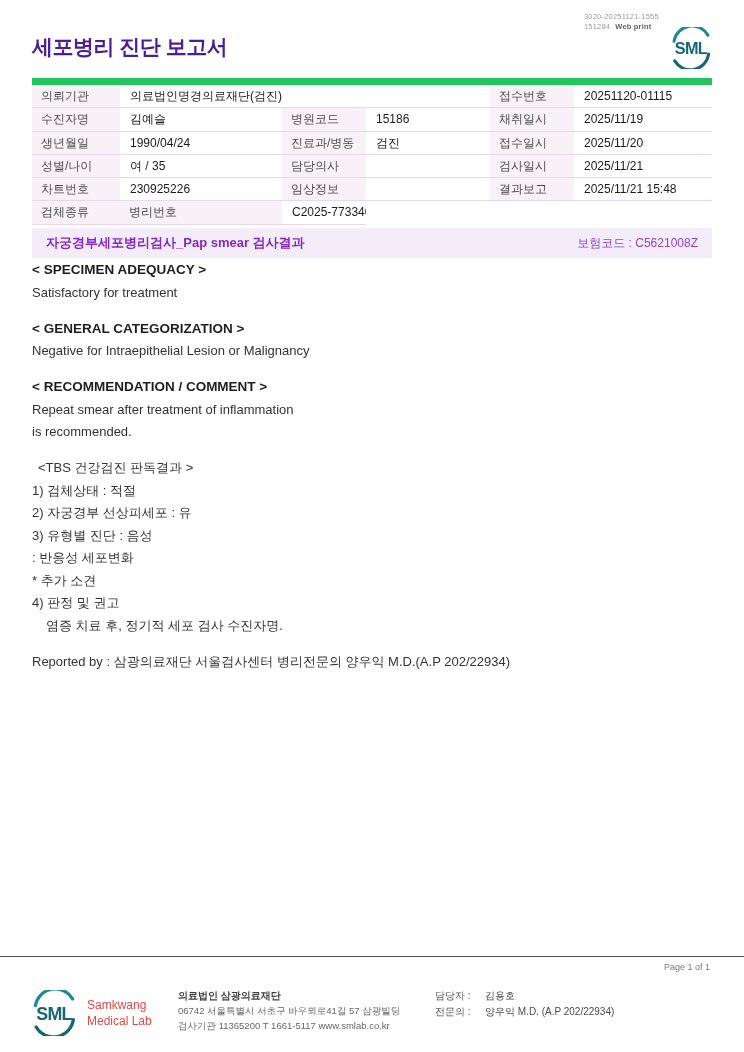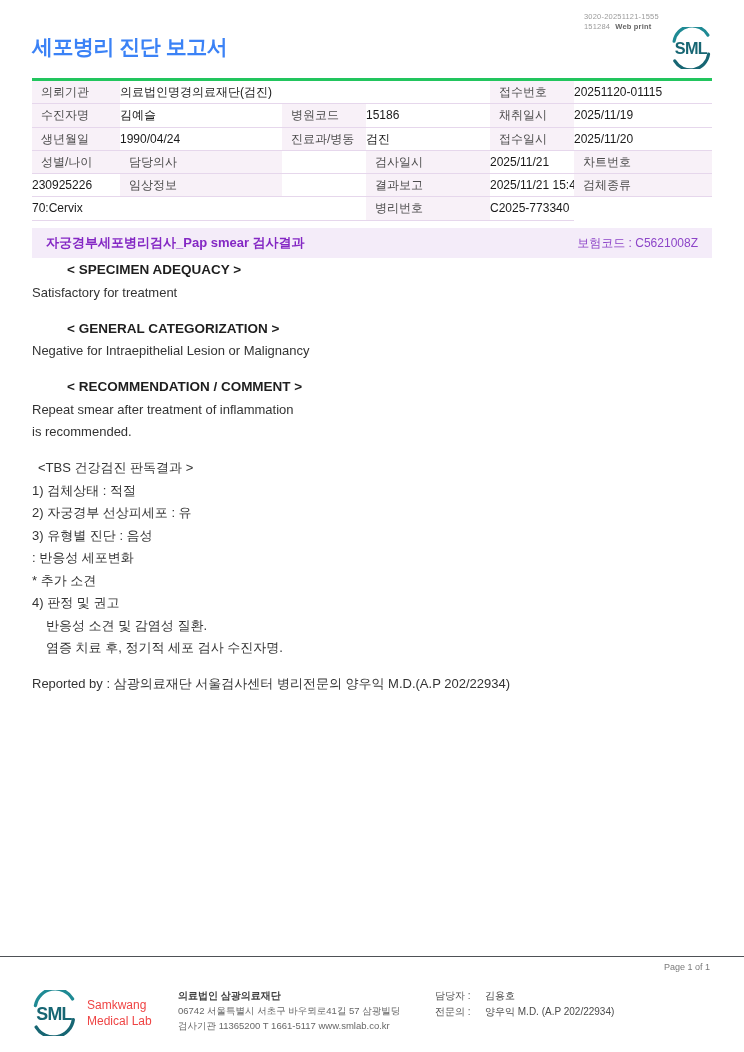--- a/index.html
+++ b/index.html
@@ -9,43 +9,43 @@
 
   
   .print-info { position:absolute; top:12px; left:584px; font-size:7.5px; line-height:9.5px; color:#9b9b9b; letter-spacing:0.2px; }
   .print-mode { color:#646464; font-weight:bold; margin-left:5px; }
 
   
   .logo-top { position:absolute; top:27px; left:669px; }
   .sml-mark text { font-family:"Liberation Sans", sans-serif; font-weight:bold; }
 
   
-  .title { position:absolute; top:33px; left:32px; font-size:21px; font-weight:bold; color:#3b82f6; letter-spacing:-0.5px; }
+  .title { position:absolute; top:33px; left:32px; font-size:21px; font-weight:bold; color:#4c1d95; letter-spacing:-0.5px; }
 
   
   .itable { position:absolute; top:78px; left:32px; width:680px; display:grid;
             grid-template-columns:88px 162px 84px 124px 84px 138px; grid-auto-rows:23.3px;
-            border-top:3px solid #22c55e; font-size:12px; }
+            border-top:7px solid #22c55e; font-size:12px; }
   .itable > div { border-bottom:1px solid #e6d7ec; overflow:hidden; white-space:nowrap; }
   .lc { background:#f8f1f8; color:#4b4b4b; padding:0 9px; line-height:22.3px;
         text-align:justify; text-align-last:justify; }
-  .vc { color:#1a1a1a; padding:0 0; line-height:22.3px; font-weight:500; }
+  .vc { color:#1a1a1a; padding:0 10px; line-height:22.3px; font-weight:500; }
   .span3 { grid-column: span 3; }
 
   
   .banner { position:absolute; top:228px; left:32px; width:680px; height:30px; background:#f4ecf9;
             display:flex; align-items:center; justify-content:space-between; padding:0 14px; }
   .banner-title { font-size:13px; font-weight:bold; color:#8428c4; }
   .banner-ins { font-size:12px; color:#8d45c8; }
 
   
   .rbody { position:absolute; top:259px; left:32px; width:660px; font-size:13px; color:#333333; }
   .rbody p { line-height:22.5px; }
   .sec { margin-bottom:13.5px; }
-  .sec h3 { font-size:13.5px; font-weight:bold; color:#1e1e1e; line-height:22.5px;margin-left:35px; }
+  .sec h3 { font-size:13.5px; font-weight:bold; color:#1e1e1e; line-height:22.5px; }
   .tbs-head { padding-left:6px; }
   .indent { padding-left:14px; }
   .reported { margin-top:13.5px; }
 
   
   .divider { position:absolute; top:956px; left:0; width:744px; height:0; border-top:1.5px solid #4e5156; }
   .page-num { position:absolute; top:962px; right:34px; font-size:9px; color:#7a7a7a; }
   .footer { position:absolute; top:986px; left:30px; width:684px; display:flex; align-items:flex-start; }
   .f-logo { display:flex; align-items:center; gap:9px; width:148px; padding-top:4px; }
   .f-logo-name { color:#ef4444; font-size:12px; line-height:16px; font-weight:500; }
@@ -90,34 +90,34 @@
     <div class="vc">2025/11/19</div>
 
     <div class="lc">생년월일</div>
     <div class="vc">1990/04/24</div>
     <div class="lc">진료과/병동</div>
     <div class="vc">검진</div>
     <div class="lc">접수일시</div>
     <div class="vc">2025/11/20</div>
 
     <div class="lc">성별/나이</div>
+    <div class="vc">여 / 35</div>
     <div class="lc">담당의사</div>
     <div class="vc"></div>
     <div class="lc">검사일시</div>
     <div class="vc">2025/11/21</div>
 
     <div class="lc">차트번호</div>
     <div class="vc">230925226</div>
     <div class="lc">임상정보</div>
     <div class="vc"></div>
     <div class="lc">결과보고</div>
     <div class="vc">2025/11/21 15:48</div>
 
     <div class="lc">검체종류</div>
-    <div class="vc span3">70:Cervix</div>
     <div class="lc">병리번호</div>
     <div class="vc">C2025-773340</div>
   </div>
 
   <div class="banner">
     <span class="banner-title">자궁경부세포병리검사_Pap smear 검사결과</span>
     <span class="banner-ins">보험코드 : C5621008Z</span>
   </div>
 
   <div class="rbody">
@@ -135,21 +135,20 @@
       <p>is recommended.</p>
     </div>
     <div class="sec">
       <p class="tbs-head">&lt;TBS 건강검진 판독결과 &gt;</p>
       <p>1) 검체상태 : 적절</p>
       <p>2) 자궁경부 선상피세포 : 유</p>
       <p>3) 유형별 진단 : 음성</p>
       <p>: 반응성 세포변화</p>
       <p>* 추가 소견</p>
       <p>4) 판정 및 권고</p>
-      <p class="indent">반응성 소견 및 감염성 질환.</p>
       <p class="indent">염증 치료 후,  정기적 세포 검사 수진자명.</p>
     </div>
     <p class="reported">Reported by : 삼광의료재단 서울검사센터 병리전문의 양우익 M.D.(A.P 202/22934)</p>
   </div>
 
   <div class="divider"></div>
   <div class="page-num">Page 1 of 1</div>
 
   <div class="footer">
     <div class="f-logo">

